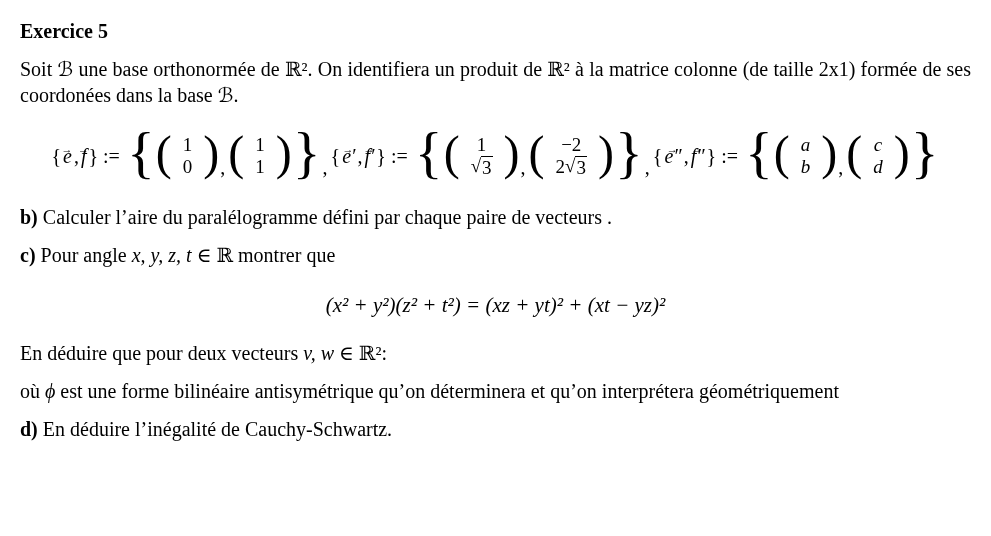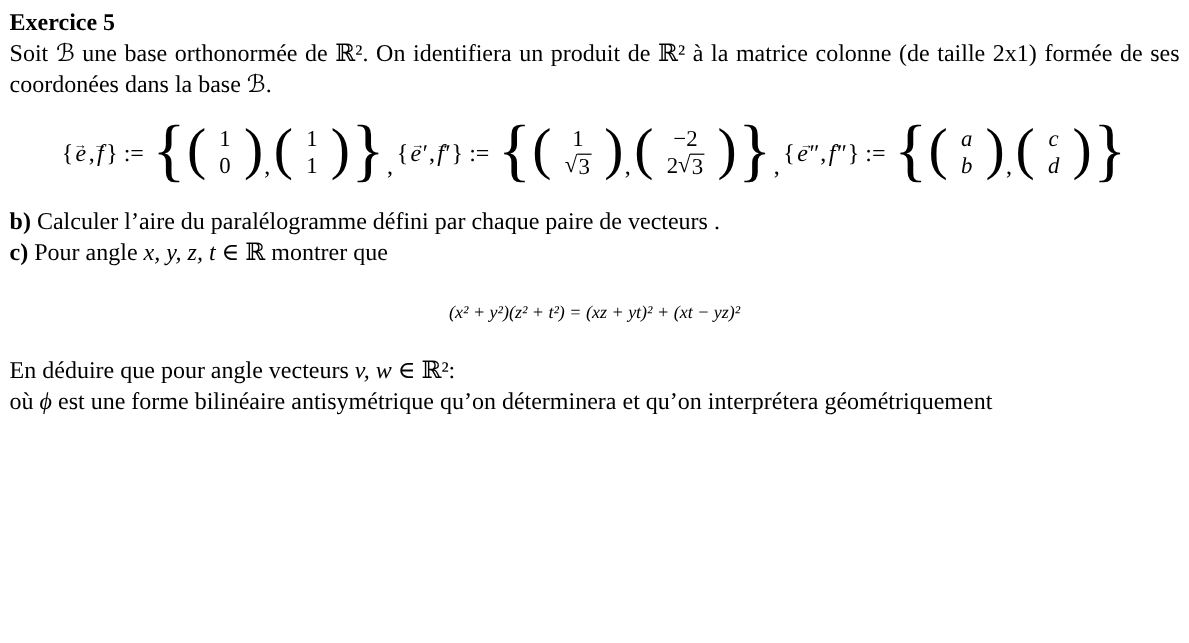--- a/index.html
+++ b/index.html
@@ -2,21 +2,21 @@
 <html><head>
 <meta charset="utf-8">
 <style>
   html,body { margin:0; padding:0; background:#fff; }
   .page {
     width: 991px; height: 536px; box-sizing: border-box;
     background:#ffffff; color:#000000;
     font-family: "Liberation Serif", "DejaVu Serif", "DejaVu Sans", serif;
     font-size: 20px; padding: 6px 8px 0 8px; overflow: hidden;
   }
-  p { margin:0; line-height: 26px; text-align: justify; }
+  p { margin:12px; line-height: 26px; text-align: justify; }
   .title { font-weight: bold; }
   .b { font-weight: bold; }
   .it { font-style: italic; }
 
   
   .disp1 {
     height: 72px; margin: 8px 0 8px 0;
     display: flex; justify-content: center; align-items: center;
   }
   .grp { display: inline-flex; align-items: center; }
@@ -43,21 +43,21 @@
     position: absolute; top: -0.62em; left: 45%; transform: translateX(-50%);
     font-size: 0.55em; font-style: normal; letter-spacing: 0;
   }
 
   
   .sq { display: inline-flex; align-items: flex-start; }
   .radsym { transform: translateY(-1px); }
   .radand { border-top: 1.4px solid #000; padding: 0 1px; }
 
   
-  .dmath { text-align: center; font-style: italic; font-size: 15px; line-height: 30px; }
+  .dmath { text-align: center; font-style: italic; font-size: 21px; line-height: 30px; }
   .dmath2 { margin: 22px 0 20px 0; }
   .dmath3 { margin: 22px 0 20px 0; }
 </style>
 </head>
 <body>
 
 <div class="page">
 
   <p class="title">Exercice 5</p>
 
@@ -146,19 +146,20 @@
       <span class="brace">}</span>
     </span>
   </div>
 
   <p><span class="b">b)</span><span> Calculer l’aire du paralélogramme défini par chaque paire de vecteurs .</span></p>
 
   <p><span class="b">c)</span><span> Pour angle </span><span class="it">x, y, z, t</span><span> ∈ ℝ montrer que</span></p>
 
   <p class="dmath dmath2">(x² + y²)(z² + t²) = (xz + yt)² + (xt − yz)²</p>
 
-  <p><span>En déduire que pour angle vecteurs </span><span class="it">v, w</span><span> ∈ ℝ²:</span></p>
+  <p><span>En déduire que pour deux vecteurs </span><span class="it">v, w</span><span> ∈ ℝ²:</span></p>
 
 
   <p><span>où </span><span class="it">ϕ</span><span> est une forme bilinéaire antisymétrique qu’on déterminera et qu’on interprétera géométriquement</span></p>
 
+  <p><span class="b">d)</span><span> En déduire l’inégalité de Cauchy-Schwartz.</span></p>
 
 </div>
 
 </body></html>

